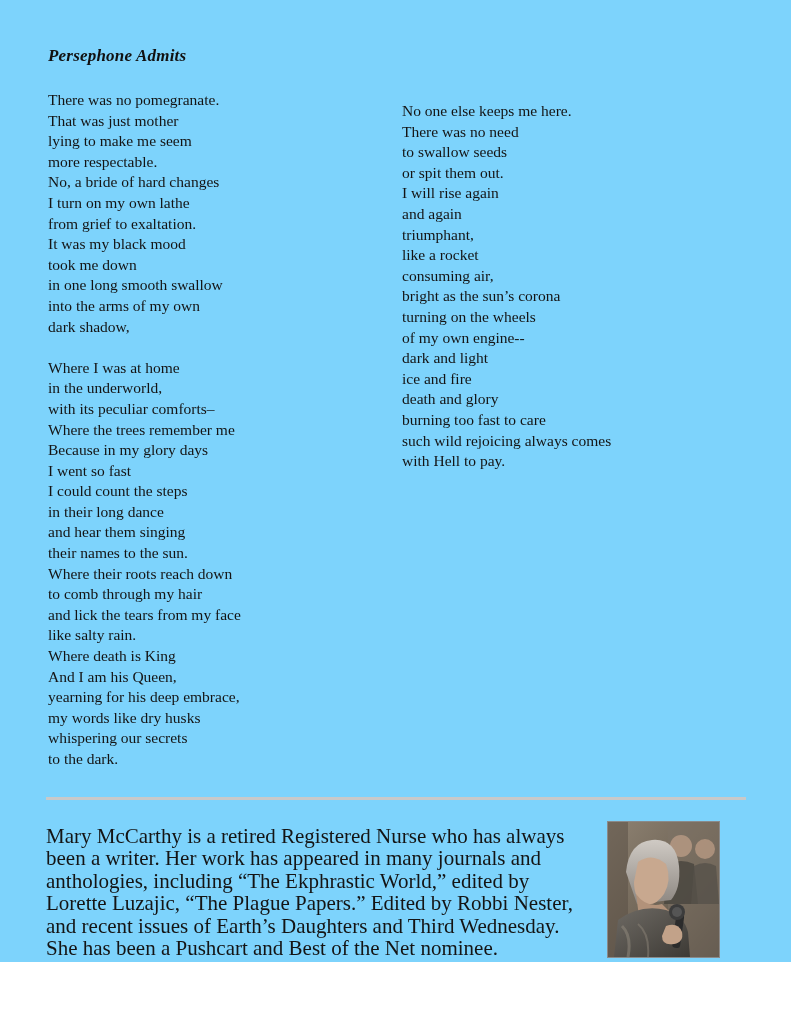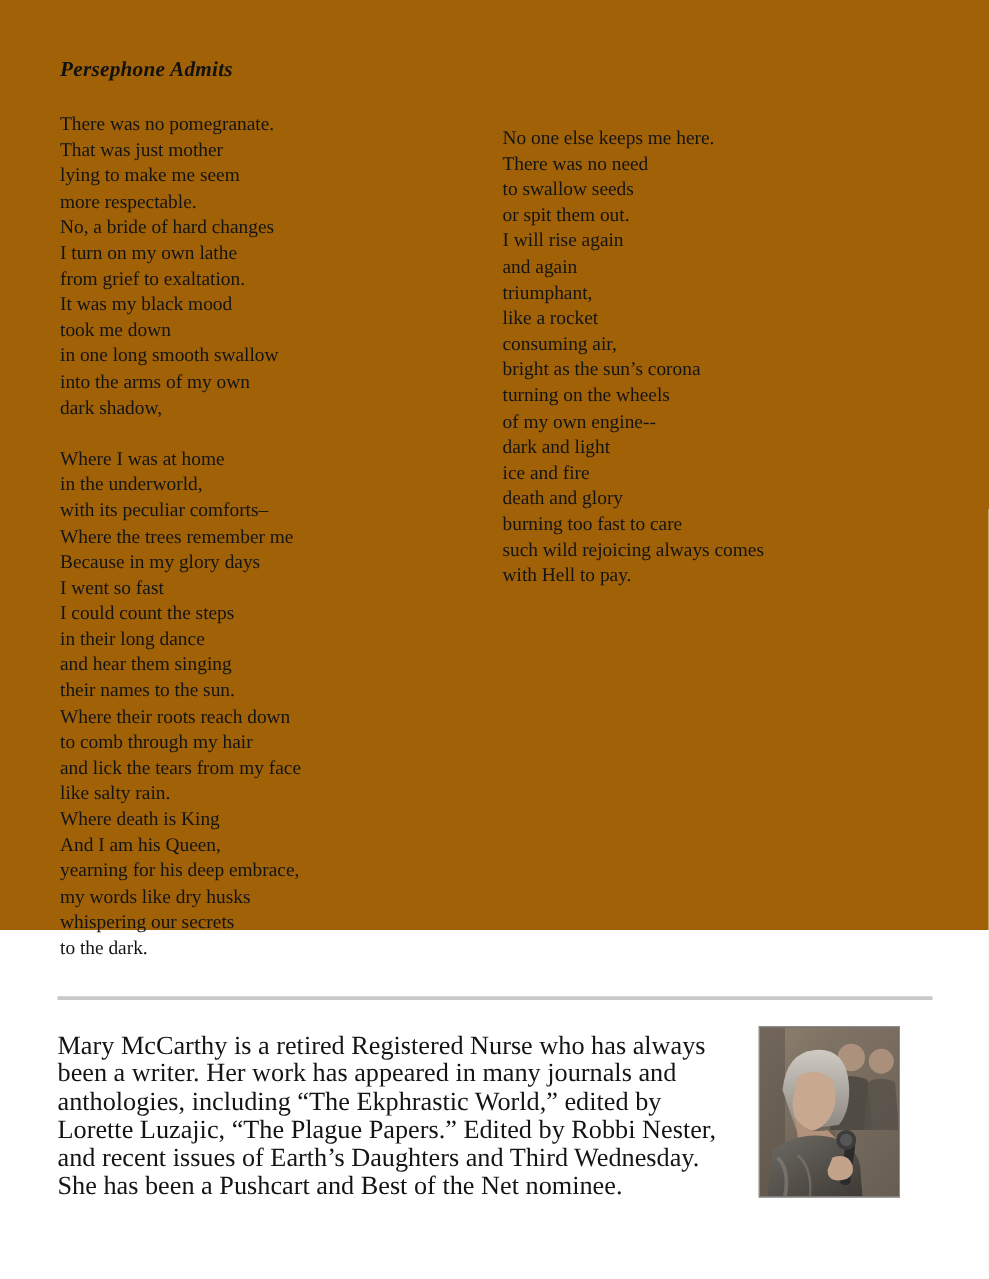--- a/index.html
+++ b/index.html
@@ -12,22 +12,22 @@
     height: 1023px;
     position: relative;
     font-family: "Liberation Serif", "DejaVu Serif", serif;
     color: #1a1a1a;
     overflow: hidden;
   }
   .page {
     position: absolute;
     left: 0; top: 0;
     width: 791px;
-    height: 744px;
-    background: #a16207;
+    height: 962px;
+    background: #7dd3fc;
   }
   .title {
     position: absolute;
     left: 48px;
     top: 46px;
     font-size: 17px;
     font-weight: bold;
     font-style: italic;
     letter-spacing: 0.2px;
     color: #111111;

